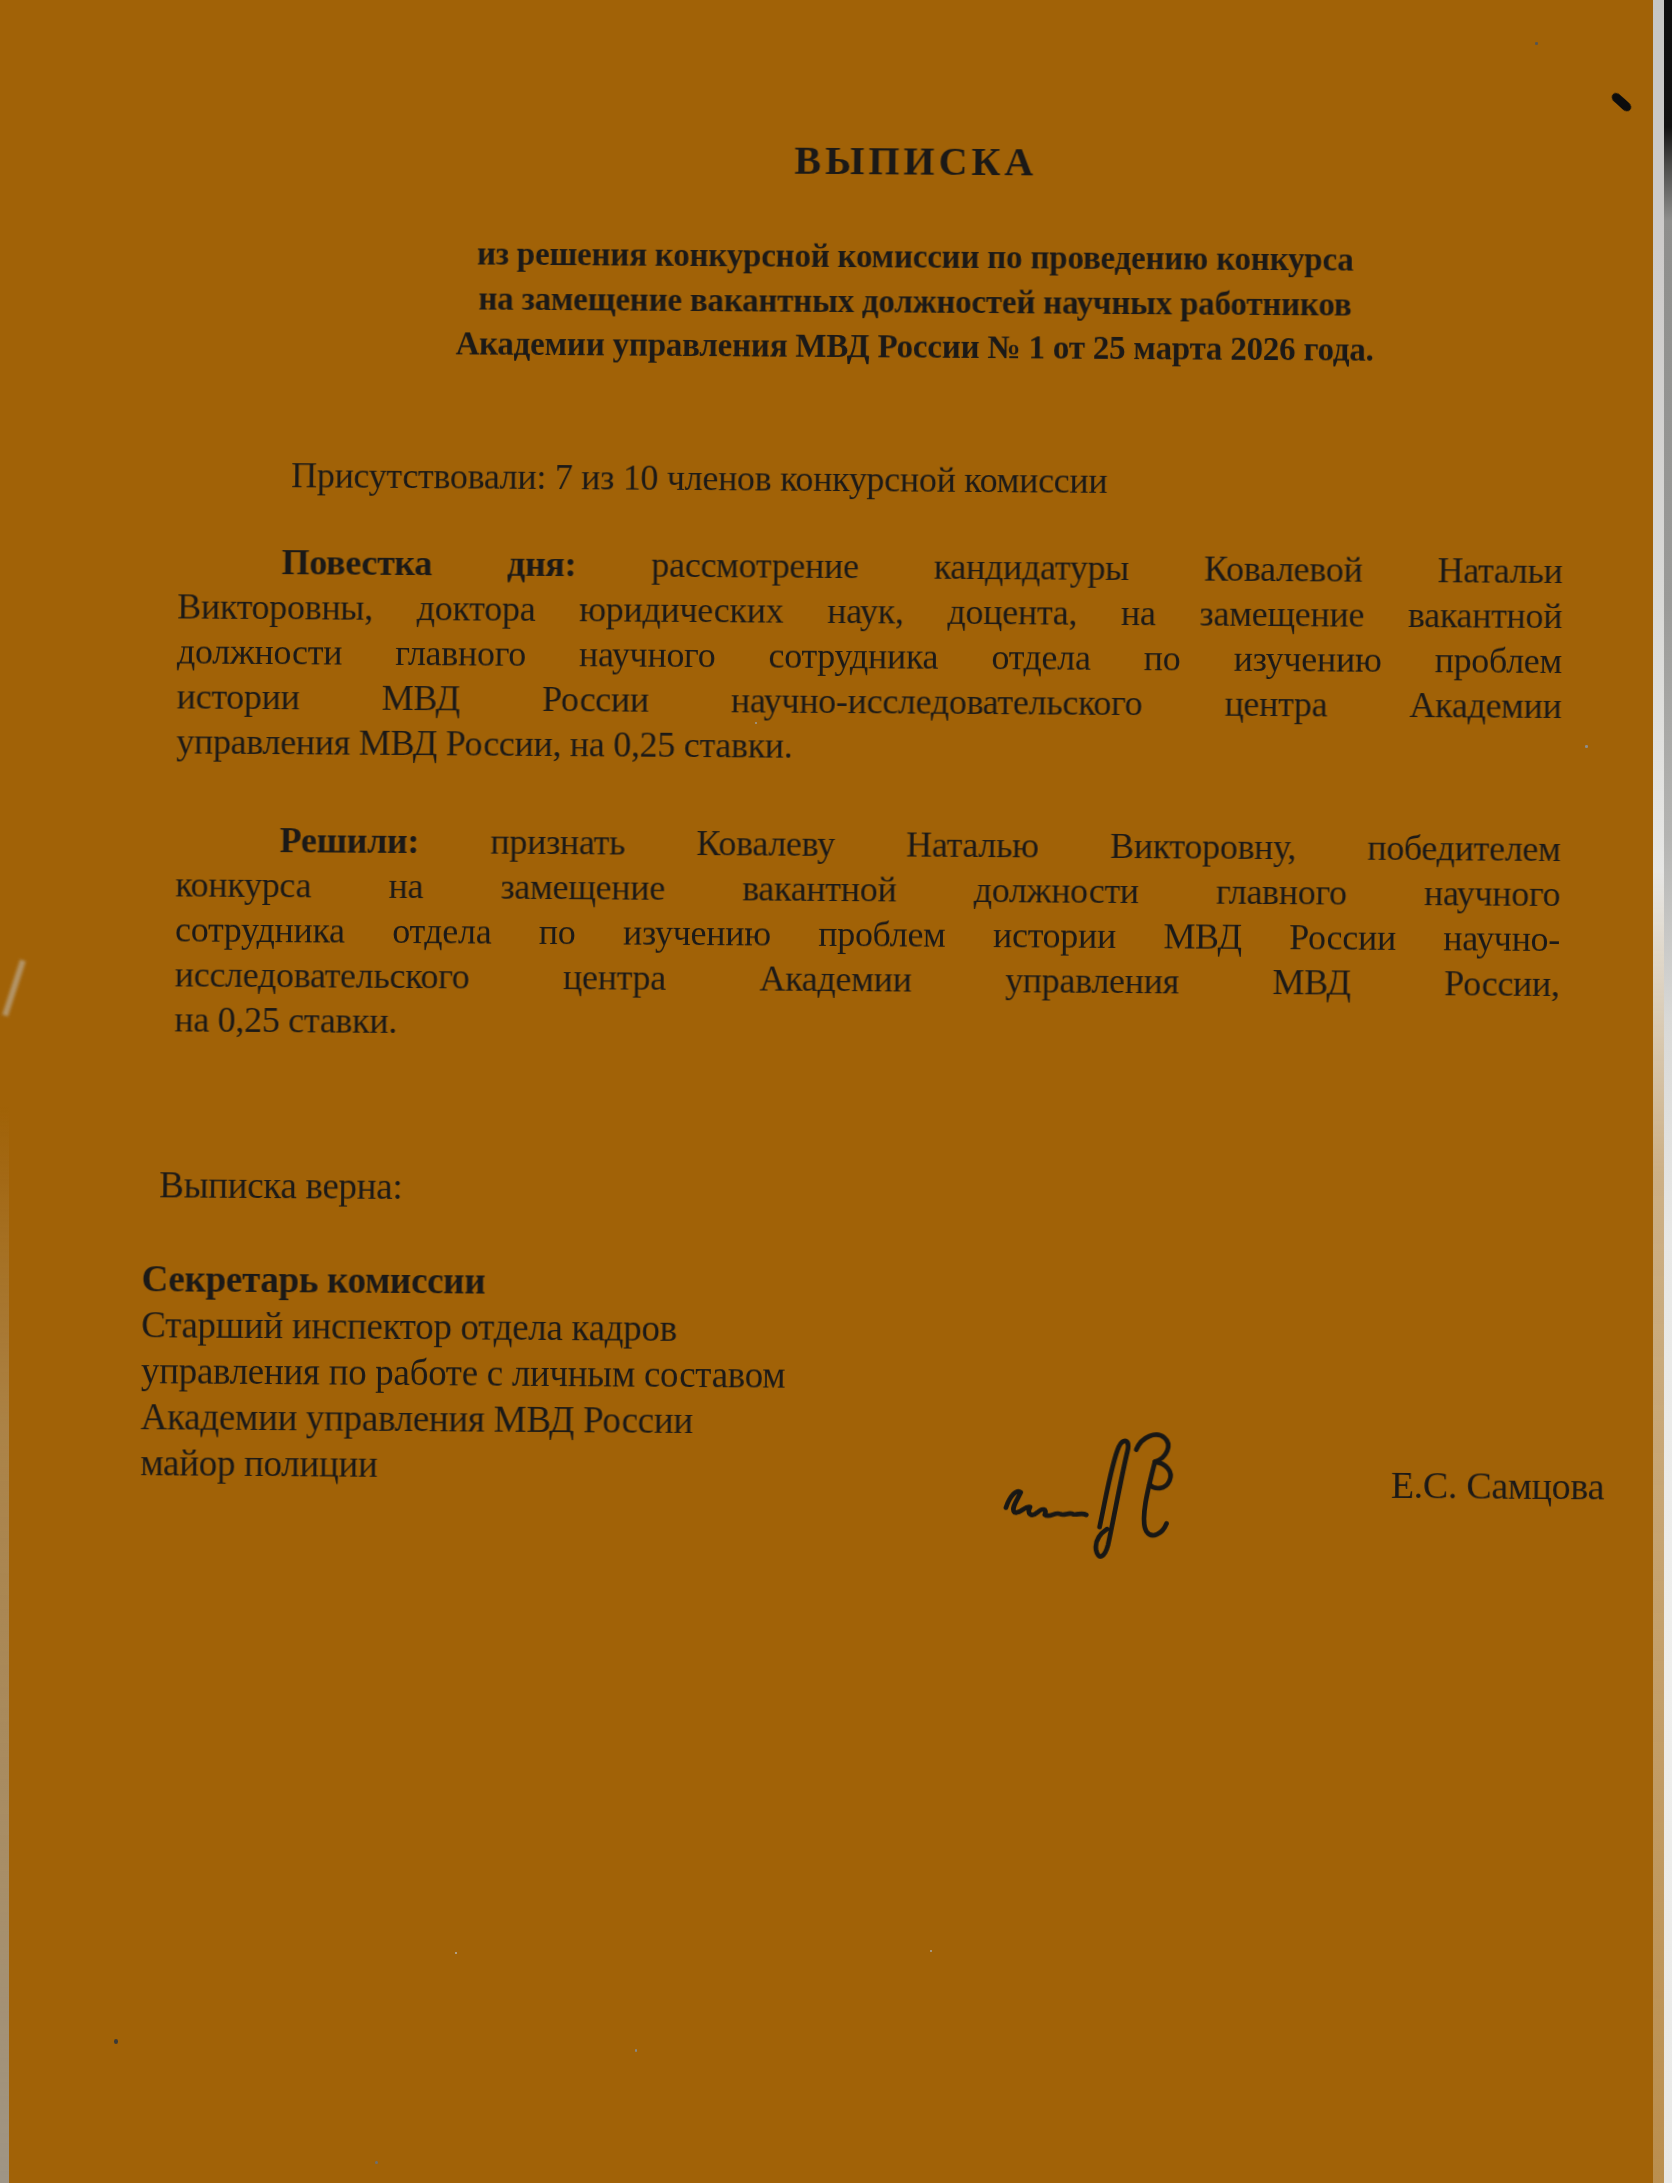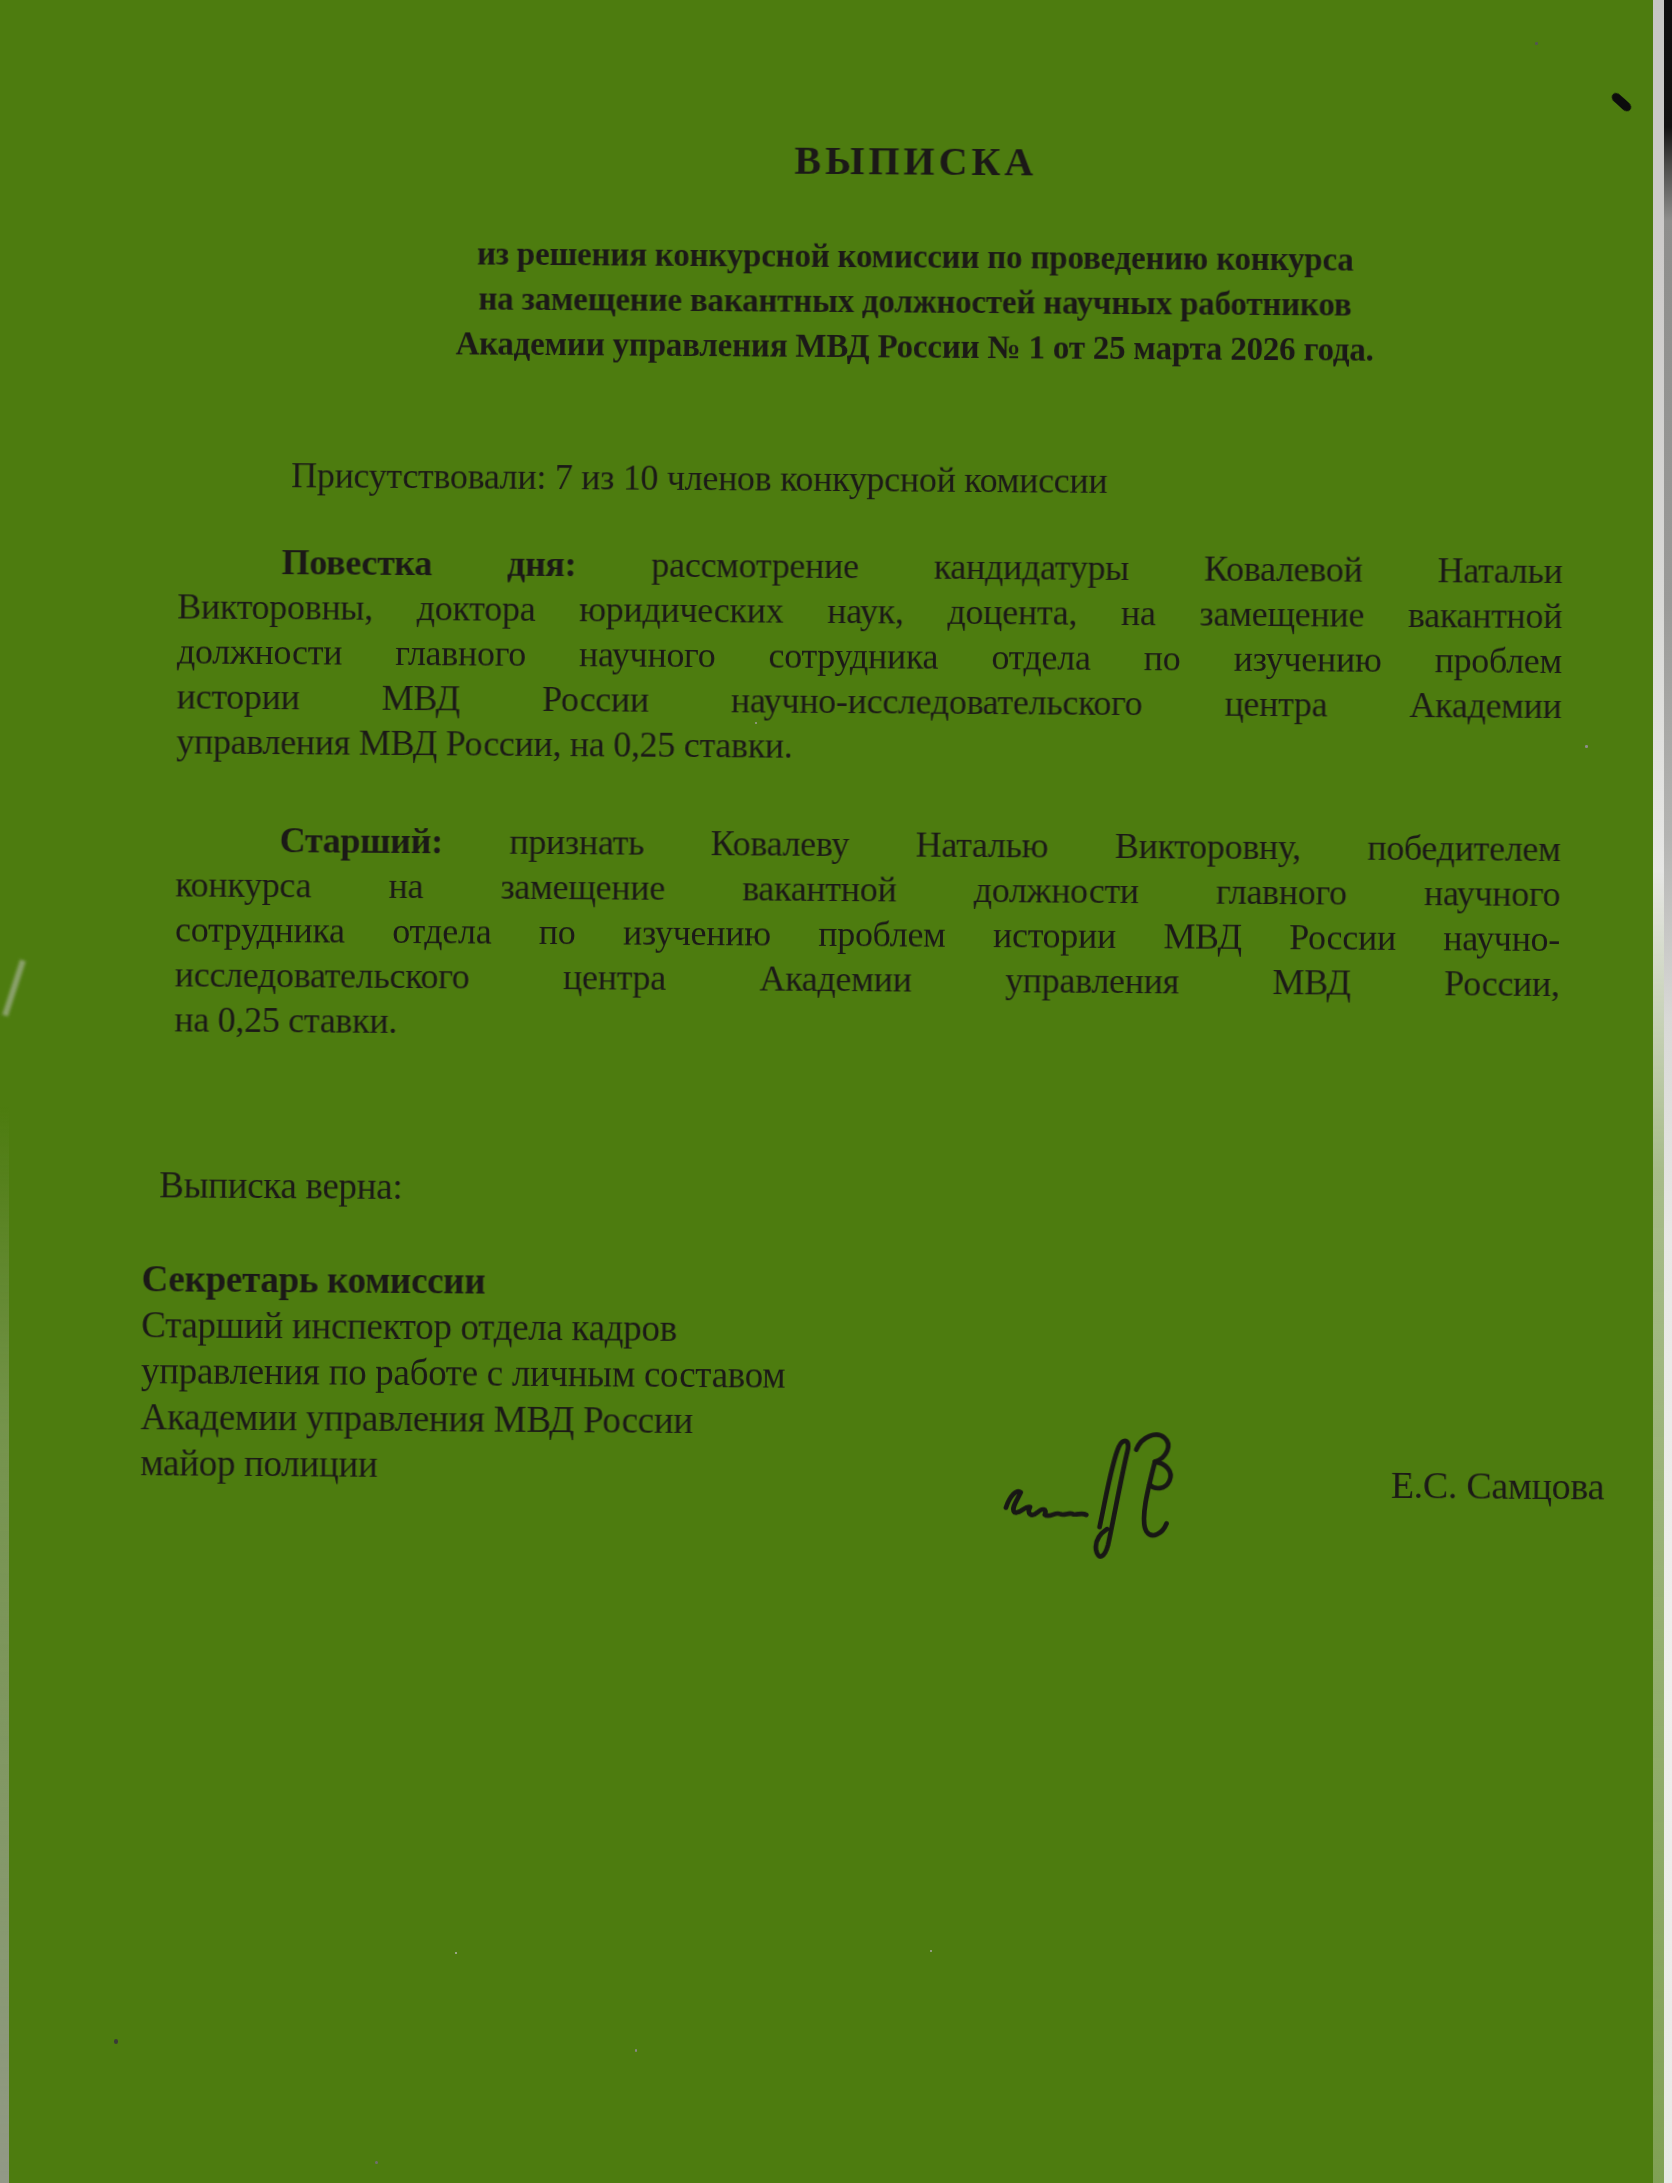--- a/index.html
+++ b/index.html
@@ -3,21 +3,21 @@
 <meta charset="utf-8">
 <style>
   html,body{margin:0;padding:0;}
   body{
     width:1673px;height:2183px;
     background:#f4f4f2;
     font-family:"Liberation Serif", serif;
   }
   .page{
     position:relative;width:1673px;height:2183px;overflow:hidden;
-    background:#4d7c0f;
+    background:#a16207;
   }
   
   .edge-right-outer{
     position:absolute;left:1664px;top:0;width:9.4px;height:2183px;
     background:linear-gradient(to bottom,
       #0e0e0e 0px,#121212 127px,#4a4a48 164px,#8e8e8c 221px,
       #9a9a98 603px,#b4b4b2 837px,#d9d9d7 1018px,#e8e8e6 1239px,
       #efefed 1674px,#e9e9e7 2183px);
   }
   .edge-right-inner{
@@ -135,21 +135,21 @@
 
     <div class="para agenda">
       <div class="jline indent"><span class="b">Повестка дня:</span> <span>рассмотрение кандидатуры Ковалевой Натальи</span></div>
       <div class="jline">Викторовны, доктора юридических наук, доцента, на замещение вакантной</div>
       <div class="jline">должности главного научного сотрудника отдела по изучению проблем</div>
       <div class="jline">истории МВД России научно-исследовательского центра Академии</div>
       <div>управления МВД России, на 0,25 ставки.</div>
     </div>
 
     <div class="para decision">
-      <div class="jline indent"><span class="b">Старший:</span> <span>признать Ковалеву Наталью Викторовну, победителем</span></div>
+      <div class="jline indent"><span class="b">Решили:</span> <span>признать Ковалеву Наталью Викторовну, победителем</span></div>
       <div class="jline">конкурса на замещение вакантной должности главного научного</div>
       <div class="jline">сотрудника отдела по изучению проблем истории МВД России научно-</div>
       <div class="jline">исследовательского центра Академии управления МВД России,</div>
       <div>на 0,25 ставки.</div>
     </div>
 
     <div class="cert">Выписка верна:</div>
 
     <div class="sigblock">
       <div class="role">Секретарь комиссии</div>

